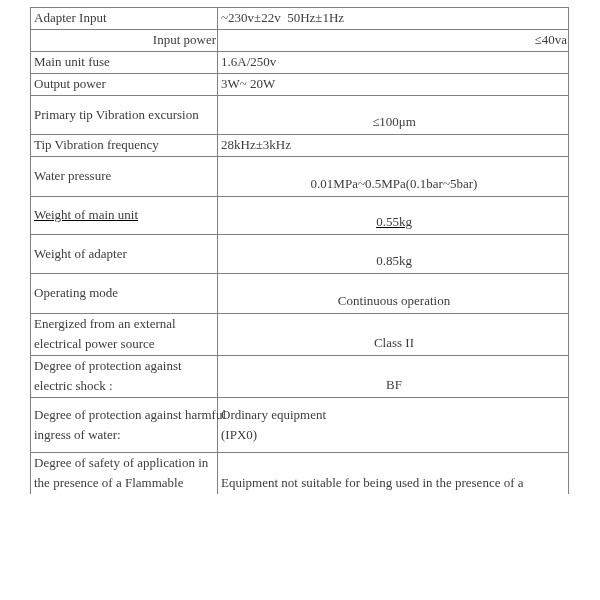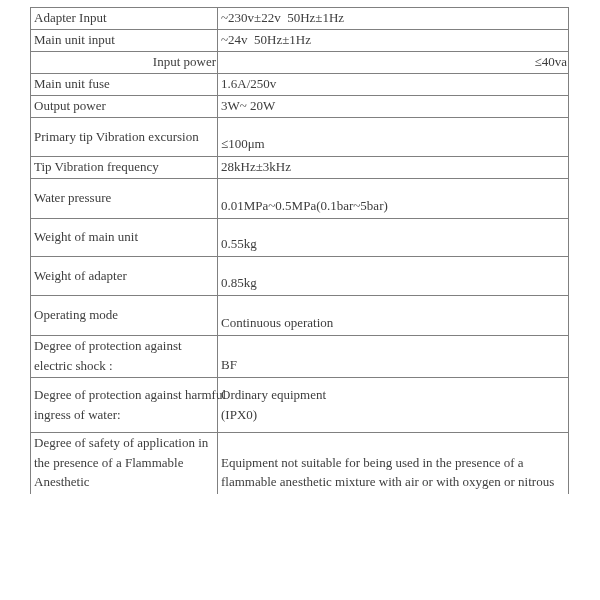--- a/index.html
+++ b/index.html
@@ -32,47 +32,43 @@
     line-height: 20px;
     padding: 0 1px 1px 3px;
     vertical-align: middle;
     white-space: pre;
     overflow: visible;
   }
   
   tr.h19 { height: 19px; text-align: right; }
   tr.h20 { height: 20px; }
   tr.h21 { height: 21px; }
-  tr.h38 { height: 38px; }
+  tr.h38 { height: 38px; text-decoration: underline; }
   tr.h39 { height: 39px; }
   tr.h40 { height: 40px; }
   tr.h55 { height: 55px; }
   tr.h97 { height: 97px; }
   
-  tr.vb td.value { vertical-align: bottom; padding-bottom: 2px; }
+  tr.vb td.value { vertical-align: bottom; padding-bottom: 2px; text-align: center; }
   
   tr.r16 td { line-height: 19.5px; }
 </style>
 </head>
 <body>
 
 <div class="page">
   <table class="spec-table">
     <colgroup>
       <col class="col-param">
       <col class="col-value">
     </colgroup>
     <tbody>
       <tr class="h20">
         <td class="param">Adapter Input</td>
         <td class="value">~230v±22v  50Hz±1Hz</td>
-      </tr>
-      <tr class="h20">
-        <td class="param">Main unit input</td>
-        <td class="value">~24v  50Hz±1Hz</td>
       </tr>
       <tr class="h19">
         <td class="param">Input power</td>
         <td class="value">≤40va</td>
       </tr>
       <tr class="h21">
         <td class="param">Main unit fuse</td>
         <td class="value">1.6A/250v</td>
       </tr>
       <tr class="h20">
@@ -97,20 +93,25 @@
       </tr>
       <tr class="h39 vb">
         <td class="param">Weight of adapter</td>
         <td class="value">0.85kg</td>
       </tr>
       <tr class="h40 vb">
         <td class="param">Operating mode</td>
         <td class="value">Continuous operation</td>
       </tr>
       <tr class="h40 vb">
+        <td class="param">Energized from an external
+electrical power source</td>
+        <td class="value">Class II</td>
+      </tr>
+      <tr class="h40 vb">
         <td class="param">Degree of protection against
 electric shock :</td>
         <td class="value">BF</td>
       </tr>
       <tr class="h55">
         <td class="param">Degree of protection against harmful
 ingress of water:</td>
         <td class="value">Ordinary equipment
 (IPX0)</td>
       </tr>

